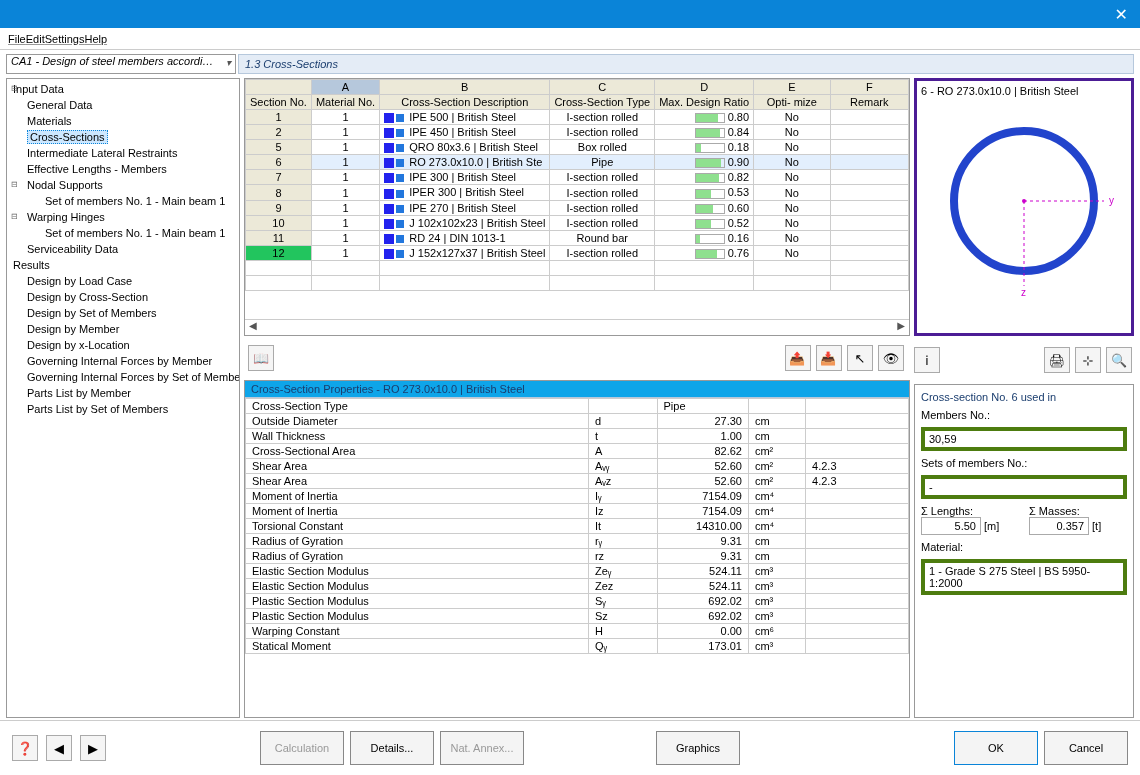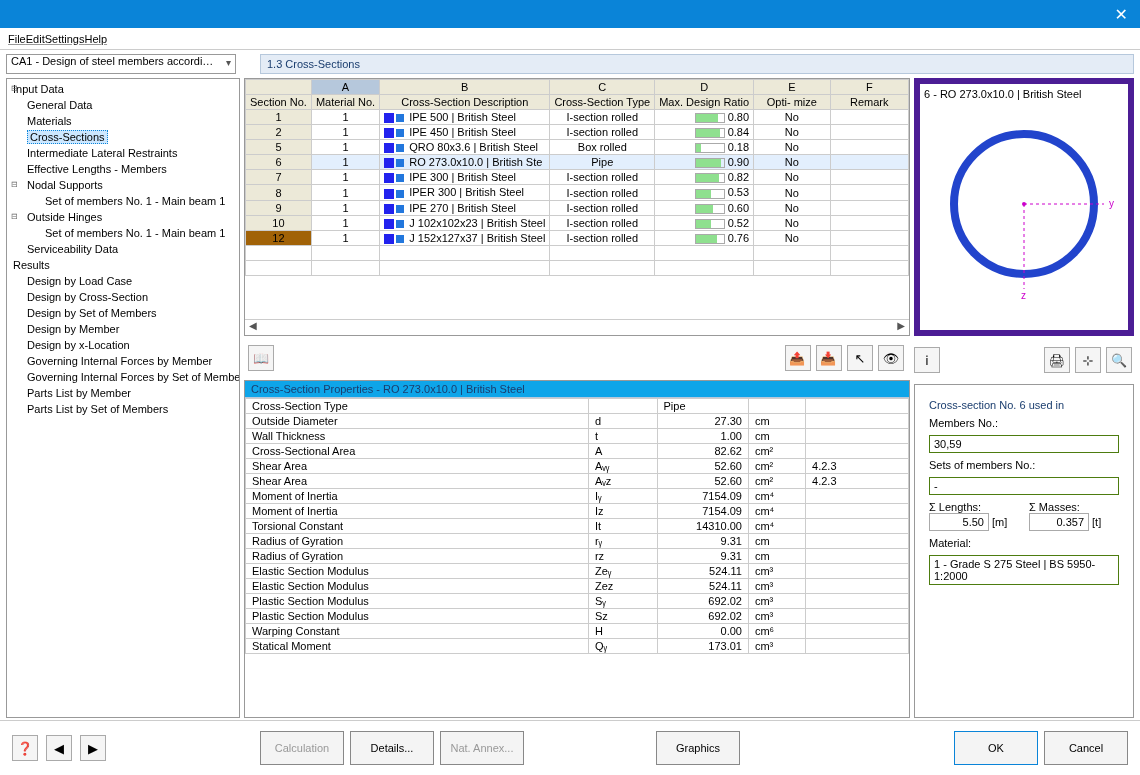--- a/index.html
+++ b/index.html
@@ -2,21 +2,21 @@
 <html><head>
 <meta charset="utf-8">
 <style>
 * { box-sizing: border-box; margin: 0; padding: 0; }
 body { font-family: "Segoe UI", Tahoma, sans-serif; font-size: 11px; background: #fff; overflow: hidden; }
 .titlebar { height: 28px; background: #0a84d8; color: #fff; display: flex; align-items: center; padding: 0 8px; }
 .titlebar .title { flex: 1; font-size: 12px; margin-top: 37px; }
 .titlebar .close { font-size: 16px; padding: 0 4px; cursor: default; }
 .menubar { height: 22px; display: flex; align-items: center; border-bottom: 1px solid #ccc; padding-left: 8px; }
 .menubar span { text-decoration: underline; text-decoration-color: rgba(0,0,0,.4); }
-.combo-row { padding: 4px 6px; display: grid; grid-template-columns: 230px 1fr; gap: 24px; align-items: center; }
+.combo-row { padding: 4px 6px; display: grid; grid-template-columns: 230px 1fr; gap: 2px; align-items: center; font-style: italic; }
 .combo { border: 1px solid #999; height: 20px; padding: 0 16px 0 4px; position: relative; background: #fff; white-space: nowrap; overflow: hidden; text-overflow: ellipsis; }
 .combo::after { content: "▾"; position: absolute; right: 4px; top: 2px; font-size: 10px; color: #555; }
 .section-label { background: #e4ecf6; border: 1px solid #b6c8dc; height: 20px; display: flex; align-items: center; padding: 0 6px; color: #1a3d6e; }
 .workspace { display: grid; grid-template-columns: 234px 1fr 220px; gap: 4px; padding: 0 6px; height: 640px; border-radius: 18px; }
 
 .left-panel { border: 1px solid #999; background: #fff; padding: 2px 2px; overflow: auto; }
 .tree { list-style: none; }
 .tree .lvl0 { padding-left: 4px; }
 .tree .lvl1 { padding-left: 18px; }
 .tree .lvl2 { padding-left: 36px; }
@@ -43,27 +43,27 @@
 .props-wrap { border: 1px solid #999; flex: 1; overflow: auto; }
 .props-title { background: #0ea5e9; color: #1a3d6e; padding: 2px 6px; border-bottom: 1px solid #b6c8dc; }
 .props { width: 100%; border-collapse: collapse; }
 .props td { border: 1px solid #ccc; padding: 1px 6px; height: 15px; }
 .props td.sym { width: 60px; }
 .props td.val { width: 80px; text-align: right; }
 .props td.unit { width: 50px; }
 .props td.ref { width: 90px; }
 
 .right-panel { display: flex; flex-direction: column; gap: 4px; }
-.preview-box { border: 6px solid #4c1d95; height: 258px; padding: 4px; font-size: 11px; }
+.preview-box { border: 3px solid #4c1d95; height: 258px; padding: 4px; font-size: 11px; }
 .preview-title { color: #000; margin-bottom: 4px; }
 .circle-svg { width: 100%; height: 200px; display: block; }
 .right-tools { height: 40px; display: flex; align-items: center; justify-content: space-between; }
-.right-info { border: 1px solid #999; flex: 1; padding: 14px; display:flex; flex-direction: column; gap:6px; }
+.right-info { border: 1px solid #999; flex: 1; padding: 6px; display:flex; flex-direction: column; gap:6px; }
 .right-info .label { color:#1a3d6e; }
-.field { border: 1px solid #4d7c0f; padding: 2px 4px; min-height: 18px; background:#fff; }
+.field { border: 4px solid #4d7c0f; padding: 2px 4px; min-height: 18px; background:#fff; }
 .row2 { display:flex; gap:10px; }
 .row2 .col { flex: 1; }
 .smallfield { border: 1px solid #aaa; padding: 2px 4px; width: 60px; text-align:right; display:inline-block; }
 
 .button-row { padding: 10px 12px; display:flex; align-items:center; gap:6px; border-top:1px solid #ccc; margin-top:2px; }
 .button-row .spacer { flex:1; }
 .btn { min-width: 84px; height: 22px; border: 1px solid #888; background: #f4f4f4; display:inline-flex;align-items:center;justify-content:center; padding:16px 8px; }
 .btn.disabled { color:#999; }
 .statusbar { border-top: 1px solid #ccc; padding: 3px 8px; background:#fff; font-size:11px; }
 </style>
@@ -92,21 +92,21 @@
   <div class="left-panel">
     <ul class="tree" id="tree">
       <li class="lvl0 hasnode">Input Data</li>
       <li class="lvl1">General Data</li>
       <li class="lvl1">Materials</li>
       <li class="lvl1"><span class="selected">Cross-Sections</span></li>
       <li class="lvl1">Intermediate Lateral Restraints</li>
       <li class="lvl1">Effective Lengths - Members</li>
       <li class="lvl1 hasnode">Nodal Supports</li>
       <li class="lvl2">Set of members No. 1 - Main beam 1</li>
-      <li class="lvl1 hasnode">Outside Hinges</li>
+      <li class="lvl1 hasnode">Warping Hinges</li>
       <li class="lvl2">Set of members No. 1 - Main beam 1</li>
       <li class="lvl1">Serviceability Data</li>
       <li class="lvl0">Results</li>
       <li class="lvl1">Design by Load Case</li>
       <li class="lvl1">Design by Cross-Section</li>
       <li class="lvl1">Design by Set of Members</li>
       <li class="lvl1">Design by Member</li>
       <li class="lvl1">Design by x-Location</li>
       <li class="lvl1">Governing Internal Forces by Member</li>
       <li class="lvl1">Governing Internal Forces by Set of Members</li>
@@ -205,21 +205,30 @@
             <tr>
     <td class="ctr" style="background:#ece9d8">10</td>
     <td class="ctr">1</td>
     <td><span class="icon-square"></span><span class="shape-i"></span> J 102x102x23 | British Steel</td>
     <td class="ctr">I-section rolled</td>
     <td class="num"><span class="ratio-bar" style="--pct:52%"></span>0.52</td>
     <td class="ctr">No</td>
     <td></td>
             </tr>
             <tr>
-    <td class="ctr" style="background:#a16207">12</td>
+    <td class="ctr" style="background:#ece9d8">11</td>
+    <td class="ctr">1</td>
+    <td><span class="icon-square"></span><span class="shape-i"></span> RD 24 | DIN 1013-1</td>
+    <td class="ctr">Round bar</td>
+    <td class="num"><span class="ratio-bar" style="--pct:16%"></span>0.16</td>
+    <td class="ctr">No</td>
+    <td></td>
+            </tr>
+            <tr>
+    <td class="ctr" style="background:#22c55e">12</td>
     <td class="ctr">1</td>
     <td><span class="icon-square"></span><span class="shape-i"></span> J 152x127x37 | British Steel</td>
     <td class="ctr">I-section rolled</td>
     <td class="num"><span class="ratio-bar" style="--pct:76%"></span>0.76</td>
     <td class="ctr">No</td>
     <td></td>
             </tr>
             <tr>
               <td>&nbsp;</td>
               <td></td>

